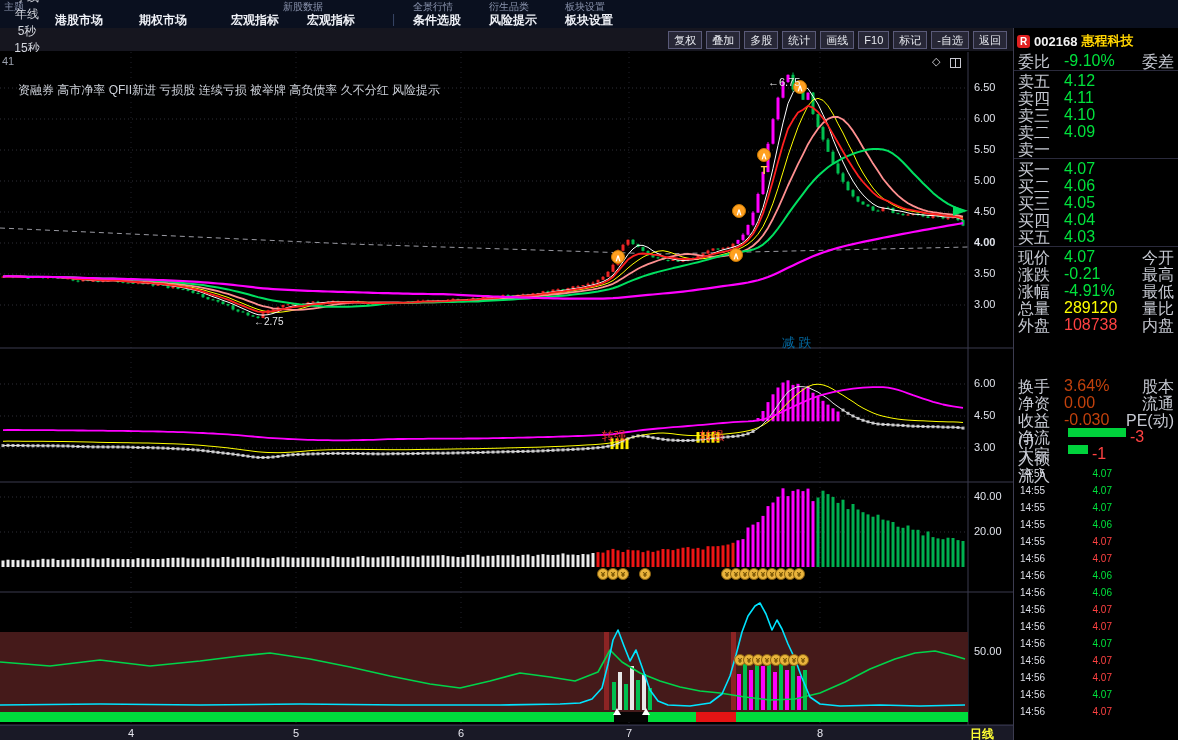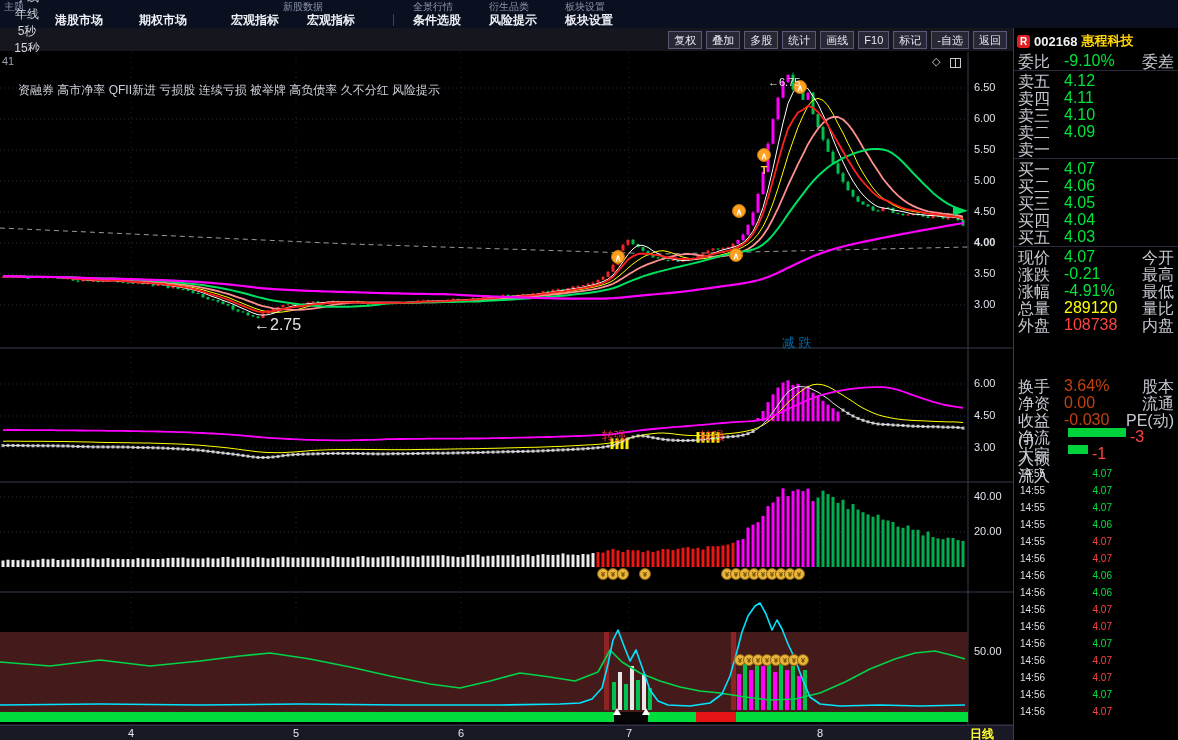--- a/index.html
+++ b/index.html
@@ -1013,21 +1013,21 @@
       <span class="period">日线</span>
     <span class="axlab" style="left: 128px;">4</span>
         <span class="axlab" style="left: 293px;">5</span>
         <span class="axlab" style="left: 458px;">6</span>
         <span class="axlab" style="left: 626px;">7</span>
         <span class="axlab" style="left: 817px;">8</span>
       </div>
   <div class="ann gray" style="left: 2px; top: 3px; font-size: 11px;">41</div>
       <div class="ann tags" style="left: 18px; top: 30px; font-size: 12px;">资融券 高市净率 QFII新进 亏损股 连续亏损 被举牌 高负债率 久不分红 风险提示</div>
       <div class="ann white" style="left: 768px; top: 24px; font-size: 11px;">←6.75</div>
-      <div class="ann white" style="left: 254px; top: 264px; font-size: 16px;">←2.75</div>
+      <div class="ann white" style="left: 254px; top: 264px; font-size: 10px;">←2.75</div>
       <div class="ann green" style="left: 782px; top: 282px; font-size: 13px;">减 跌</div>
       <div class="ann red" style="left: 602px; top: 376px; font-size: 12px;">转强</div>
       <div class="ann red" style="left: 700px; top: 376px; font-size: 12px;">转强</div>
       <div class="scale-label" style="top: 29px;">6.50</div>
       <div class="scale-label" style="top: 60px;">6.00</div>
       <div class="scale-label" style="top: 91px;">5.50</div>
       <div class="scale-label" style="top: 122px;">5.00</div>
       <div class="scale-label" style="top: 153px;">4.50</div>
       <div class="scale-label" style="top: 184px; font-weight: bold;">4.00</div>
       <div class="scale-label" style="top: 215px;">3.50</div>

